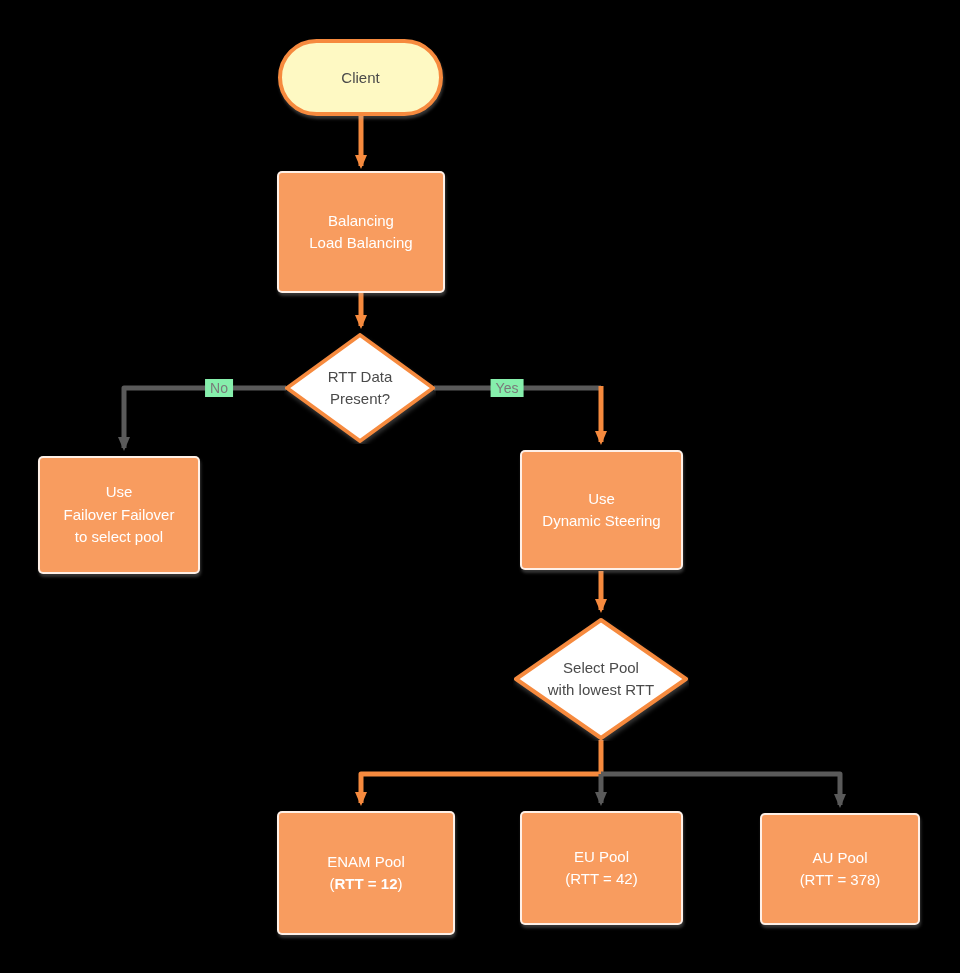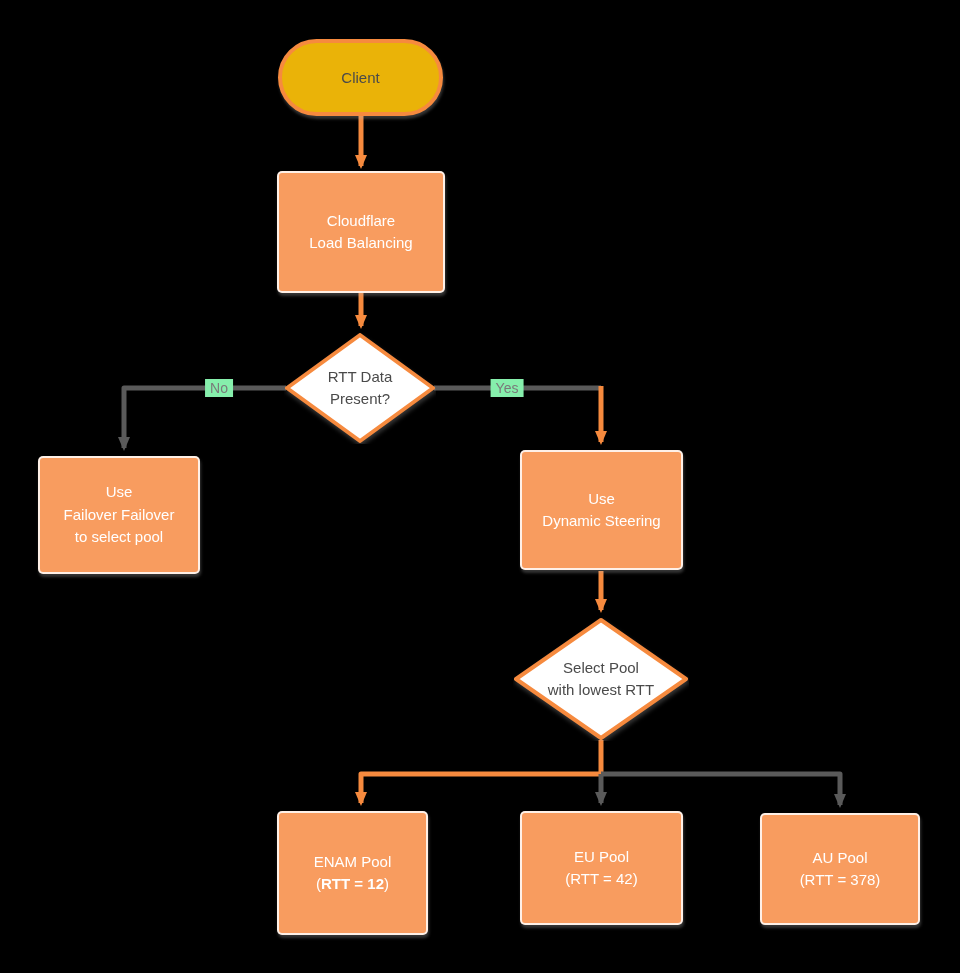--- a/index.html
+++ b/index.html
@@ -27,21 +27,21 @@
   .box {
     background: #f89c5f;
     border: 2px solid rgba(255,255,255,0.85);
     border-radius: 5px;
     color: #ffffff;
     font-size: 15px;
     line-height: 1.5;
     box-shadow: 1px 3px 3px rgba(175,175,175,0.30);
   }
   .stadium {
-    background: #eab308;
+    background: #fef9c3;
     border: 4px solid #f68a3e;
     border-radius: 999px;
     color: #4a4a4a;
     font-size: 15px;
     box-shadow: 1px 3px 3px rgba(175,175,175,0.30);
   }
   .diamond { background: transparent; }
   .diamond-svg { position: absolute; left: 0; top: 0; width: 100%; height: 100%; }
   .diamond-svg polygon {
     fill: #ffffff;
@@ -89,21 +89,21 @@
 
   <div class="edge-label" style="left:219px; top:388px;">No</div>
   <div class="edge-label" style="left:507px; top:388px;">Yes</div>
 
   <div class="node stadium" style="left:278px; top:39px; width:165px; height:77px;">
     <span>Client</span>
   </div>
 
   <div class="node box" style="left:277px; top:171px; width:168px; height:122px;">
     <div>
-      <span>Cloudflare</span><br>
+      <span>Balancing</span><br>
       <span>Load Balancing</span>
     </div>
   </div>
 
   <div class="node diamond" style="left:284px; top:332px; width:152px; height:112px;">
     <svg class="diamond-svg" viewBox="0 0 152 112" preserveAspectRatio="none">
       <polygon points="76,3 149,56 76,109 3,56"></polygon>
     </svg>
     <div class="diamond-text">
       <span>RTT Data</span><br>
@@ -129,21 +129,21 @@
   <div class="node diamond" style="left:513px; top:617px; width:176px; height:124px;">
     <svg class="diamond-svg" viewBox="0 0 176 124" preserveAspectRatio="none">
       <polygon points="88,3 173,62 88,121 3,62"></polygon>
     </svg>
     <div class="diamond-text">
       <span>Select Pool</span><br>
       <span>with lowest RTT</span>
     </div>
   </div>
 
-  <div class="node box" style="left:277px; top:811px; width:151px; height:124px;">
+  <div class="node box" style="left:277px; top:811px; width:178px; height:124px;">
     <div>
       <span>ENAM Pool</span><br>
       <span>(</span><span class="bold">RTT = 12</span><span>)</span>
     </div>
   </div>
 
   <div class="node box" style="left:520px; top:811px; width:163px; height:114px;">
     <div>
       <span>EU Pool</span><br>
       <span>(RTT = 42)</span>

